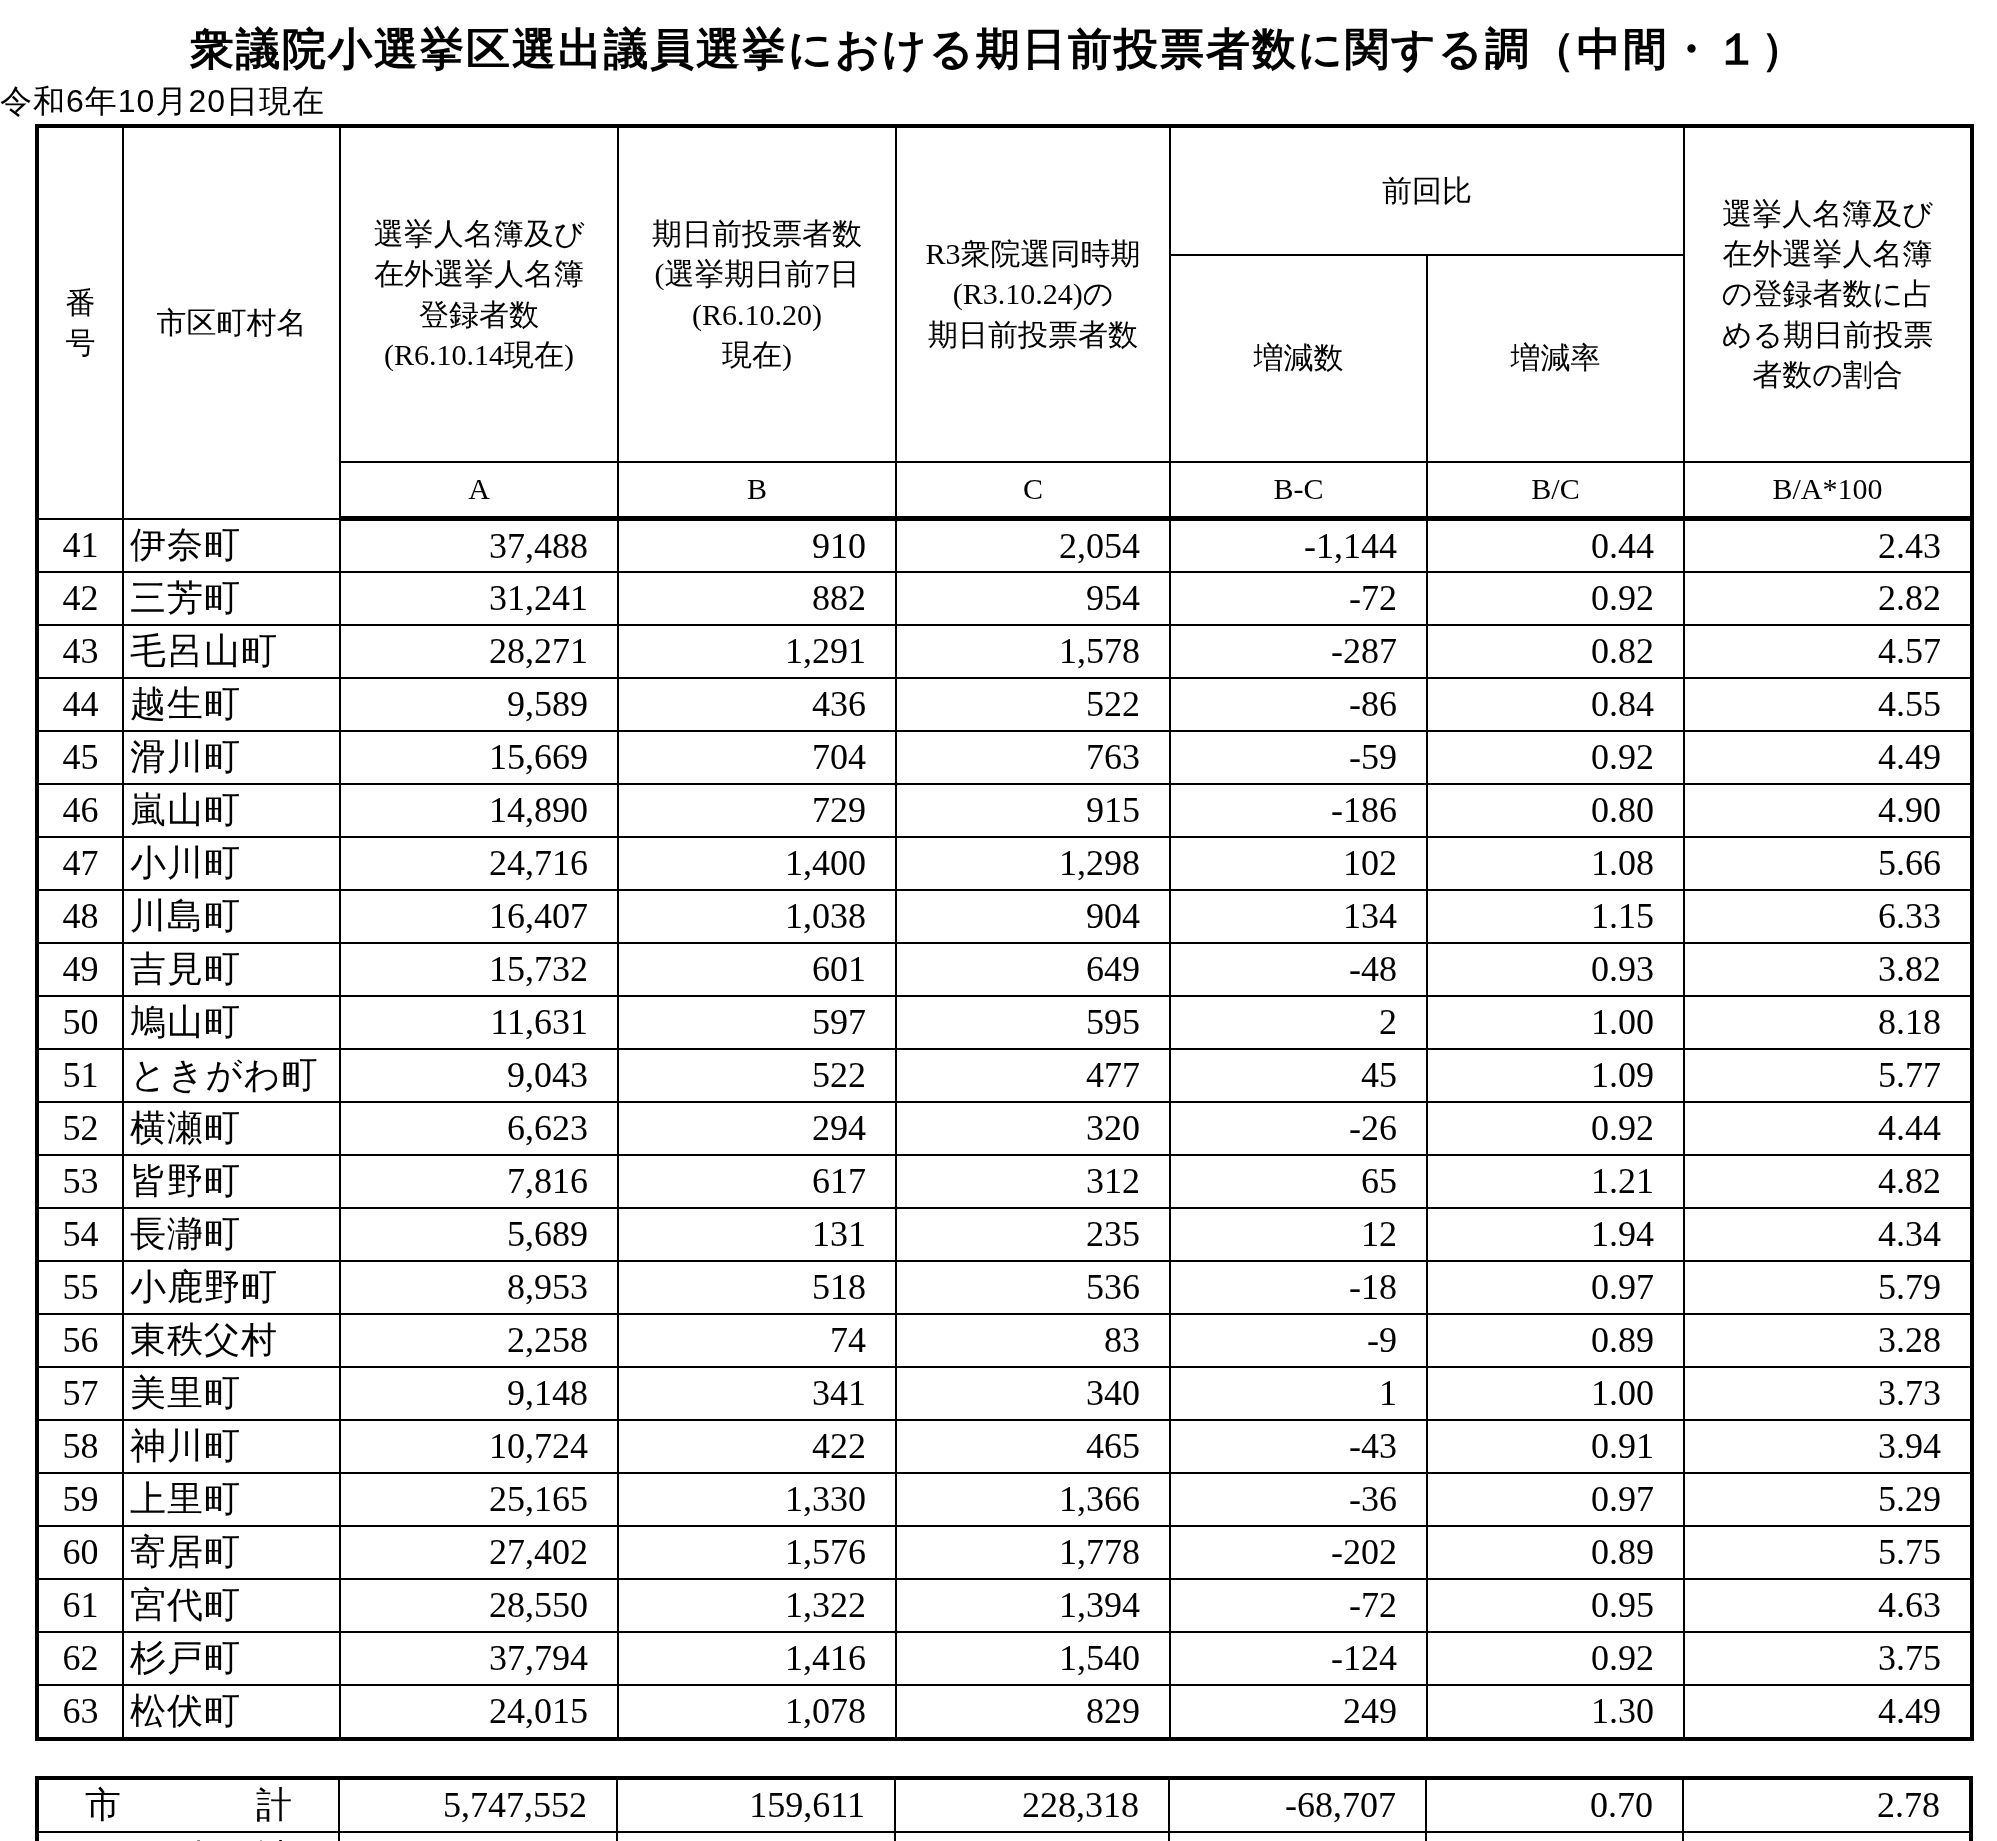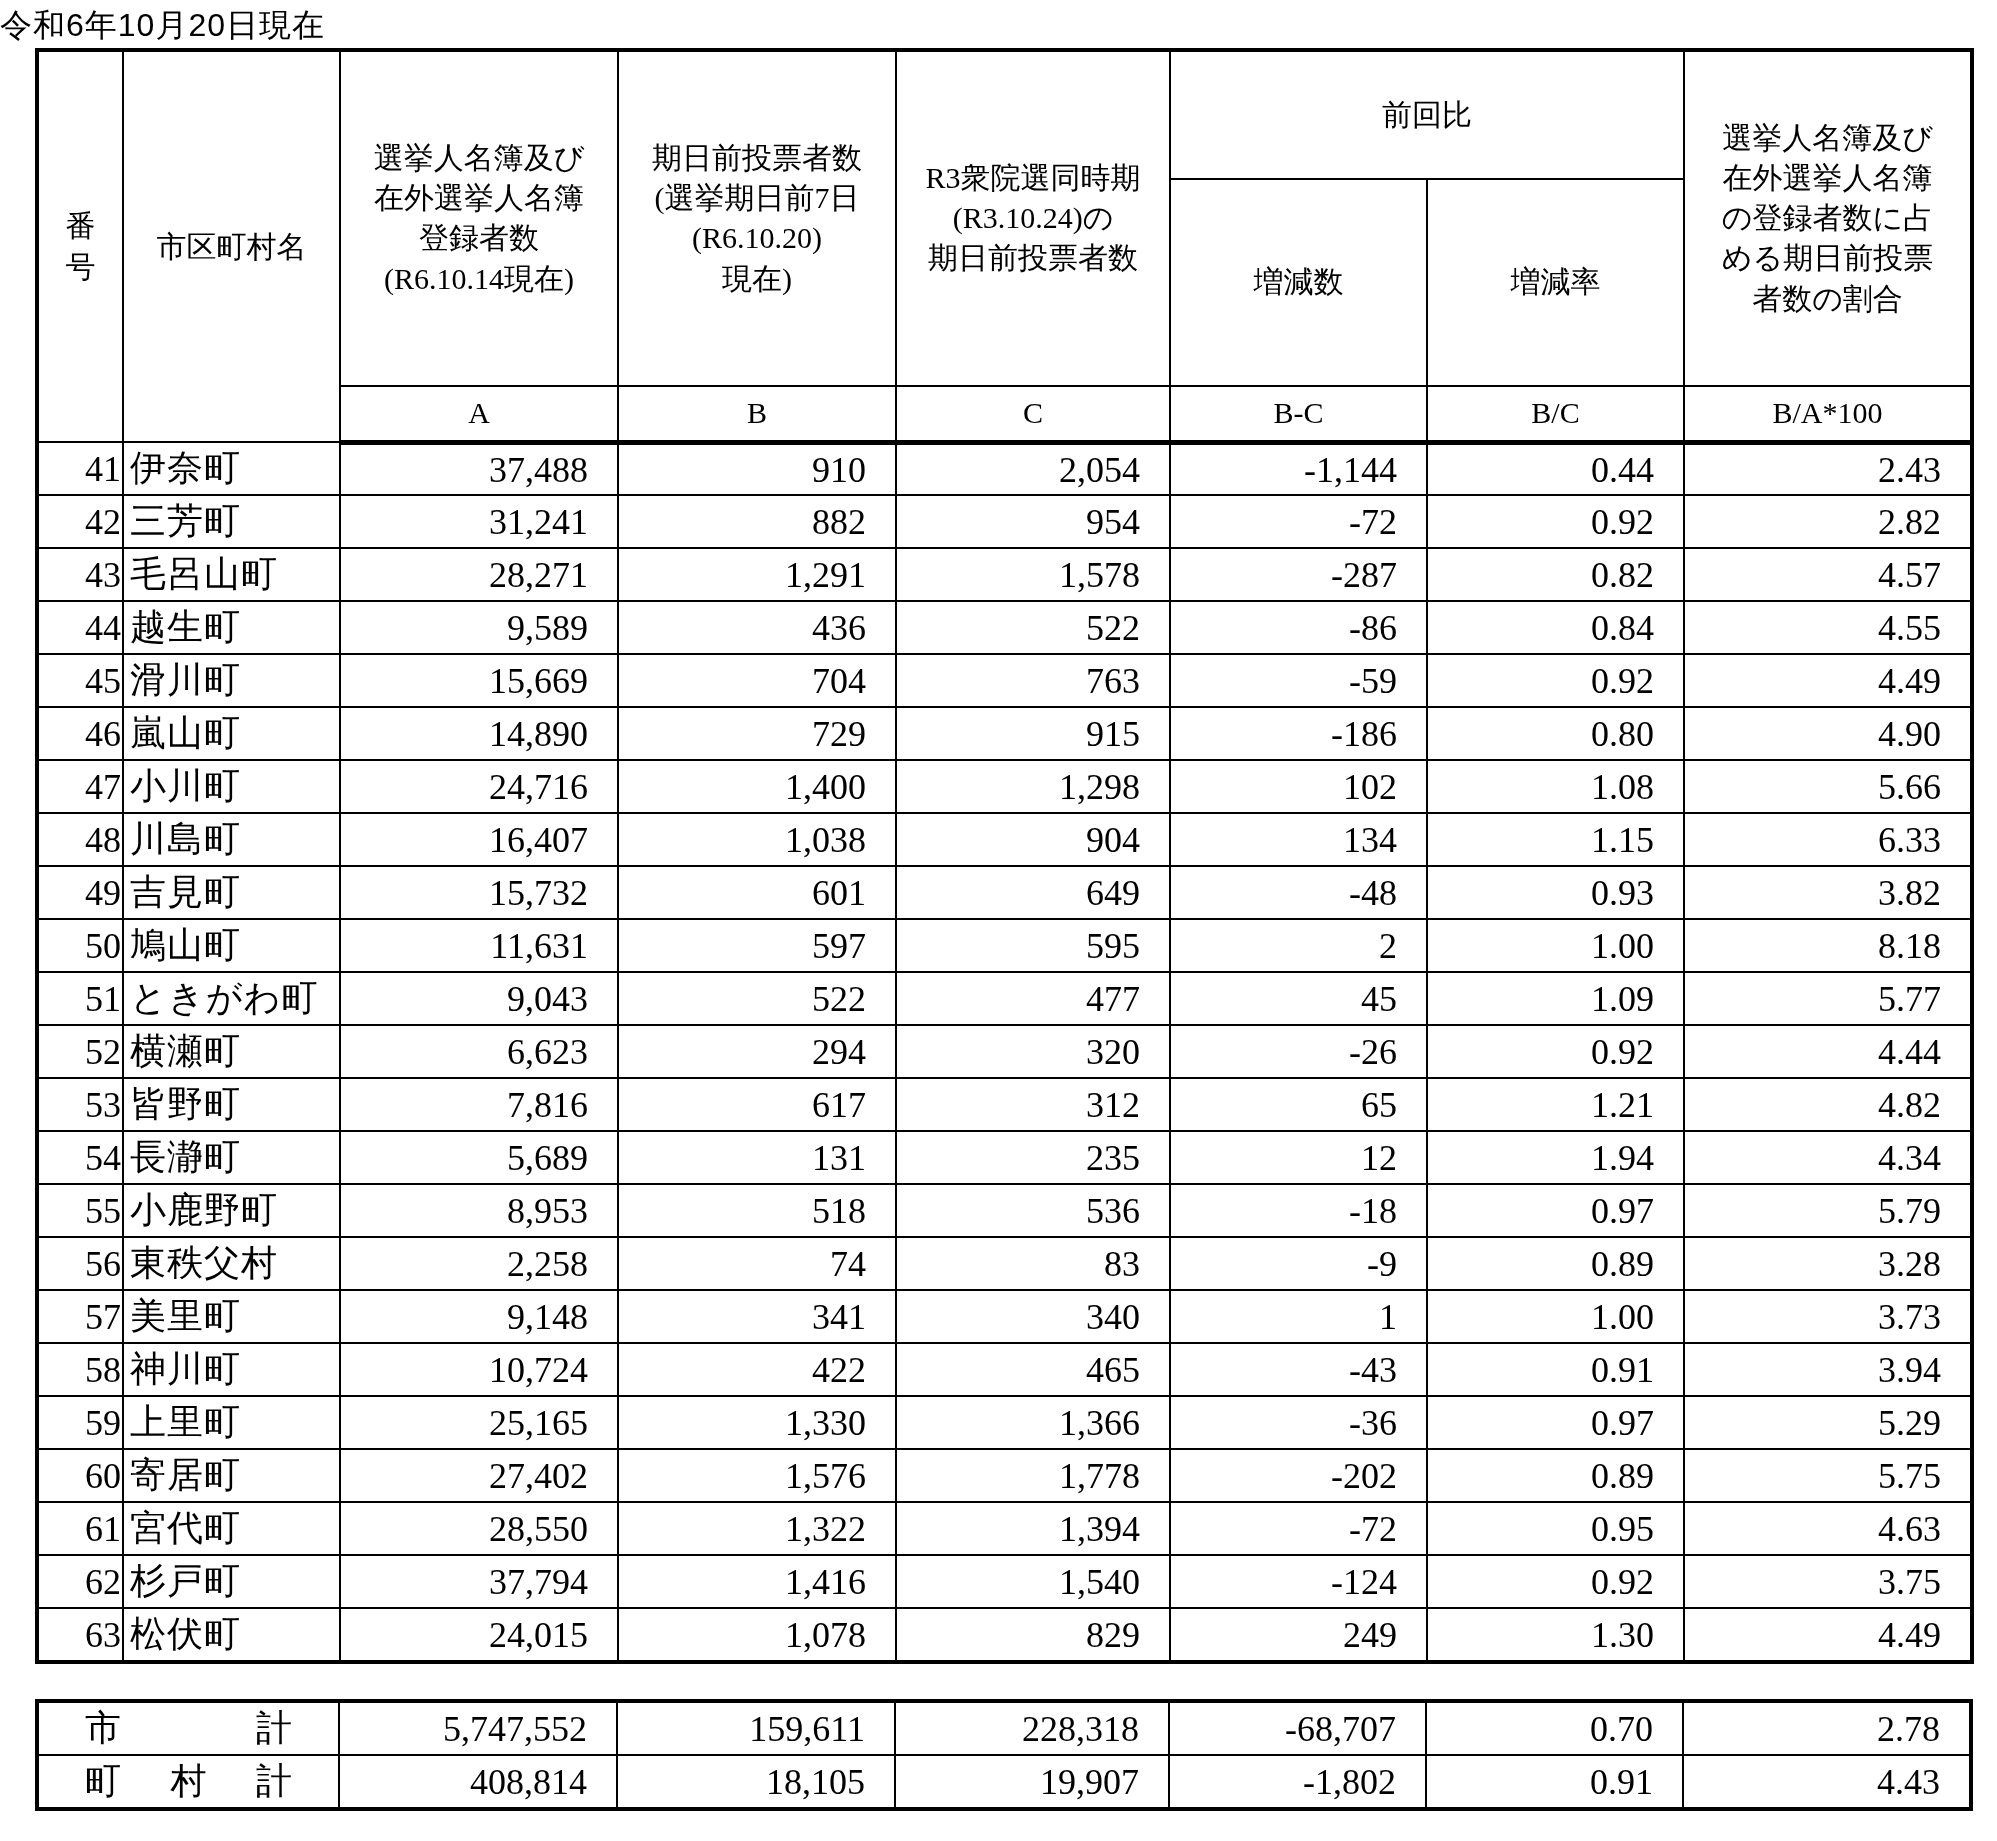--- a/index.html
+++ b/index.html
@@ -26,32 +26,33 @@
   }
   thead th{
     font-weight:400;font-size:30px;line-height:1.34;
     text-align:center;vertical-align:middle;white-space:pre-line;
   }
   tr.letters th{border-bottom:5.9px solid #000;font-size:30px;height:51px;}
   tr.hrow1{height:129px;}
   tr.hrow2{height:207px;}
   tbody tr{height:46px;}
   td{font-size:36px;}
-  .c-num{text-align:right;}
+  .c-num{text-align:center;}
   .c-name{text-align:left;padding-left:6px;letter-spacing:1px;margin-top:20px;}
   .c-val{text-align:right;padding-right:29px;}
   .totals{margin-top:35px;}
   .totals tbody tr{height:50px;}
   .total-label{display:flex;justify-content:space-between;width:207px;margin:0 auto;}
 </style>
 </head>
 <body>
 
 <div class="page">
 
+  <div class="title">衆議院小選挙区選出議員選挙における期日前投票者数に関する調（中間・１）</div>
   <div class="date">令和6年10月20日現在</div>
 
   <table class="main">
     <colgroup>
       <col style="width:86px">
         <col style="width:217px">
         <col style="width:278px">
         <col style="width:278px">
       <col style="width:274px">
         <col style="width:257px">

